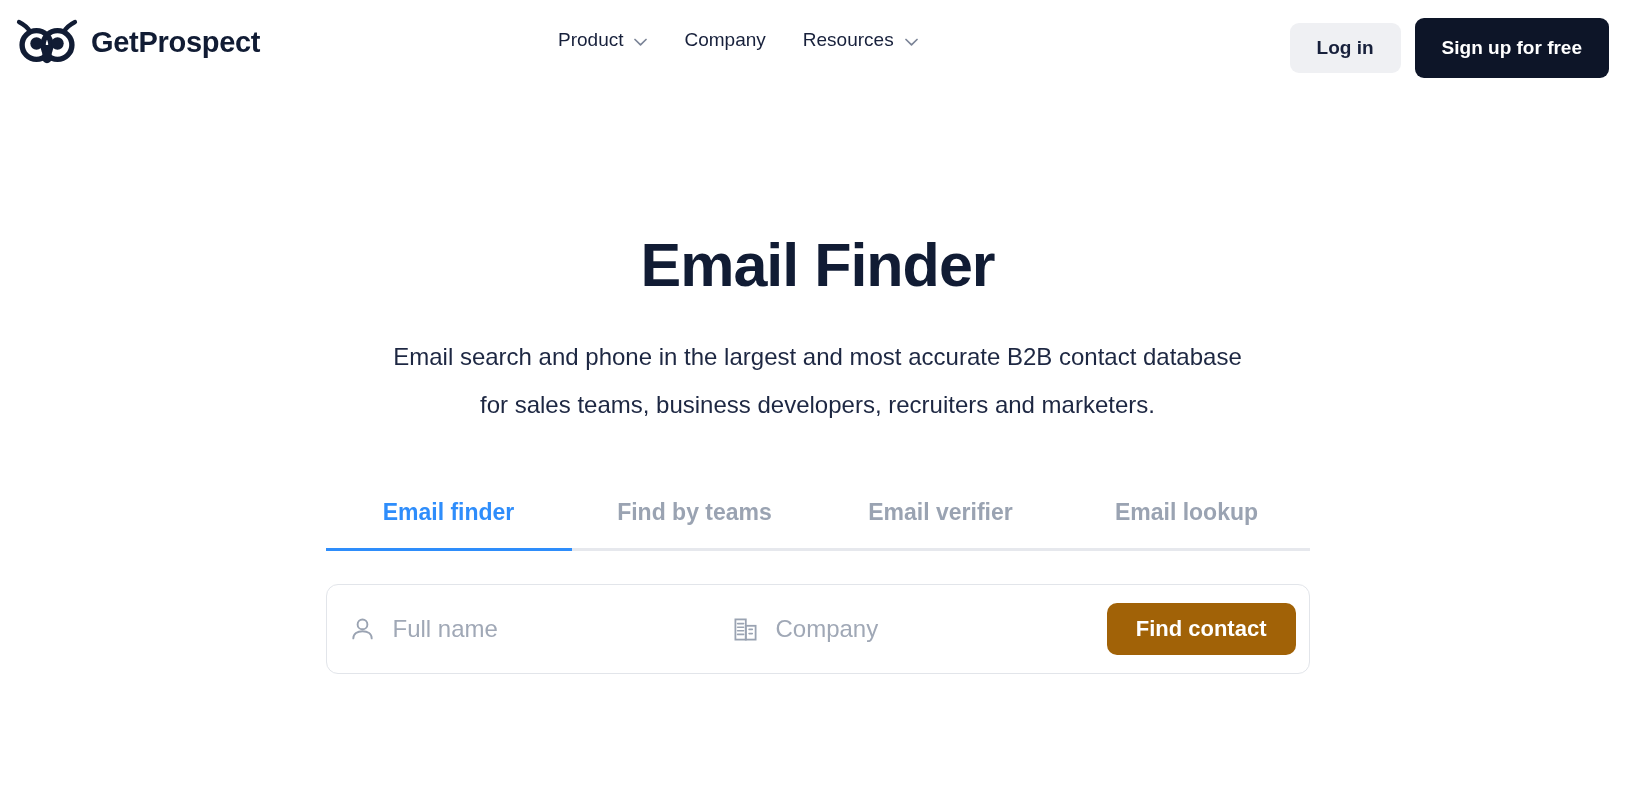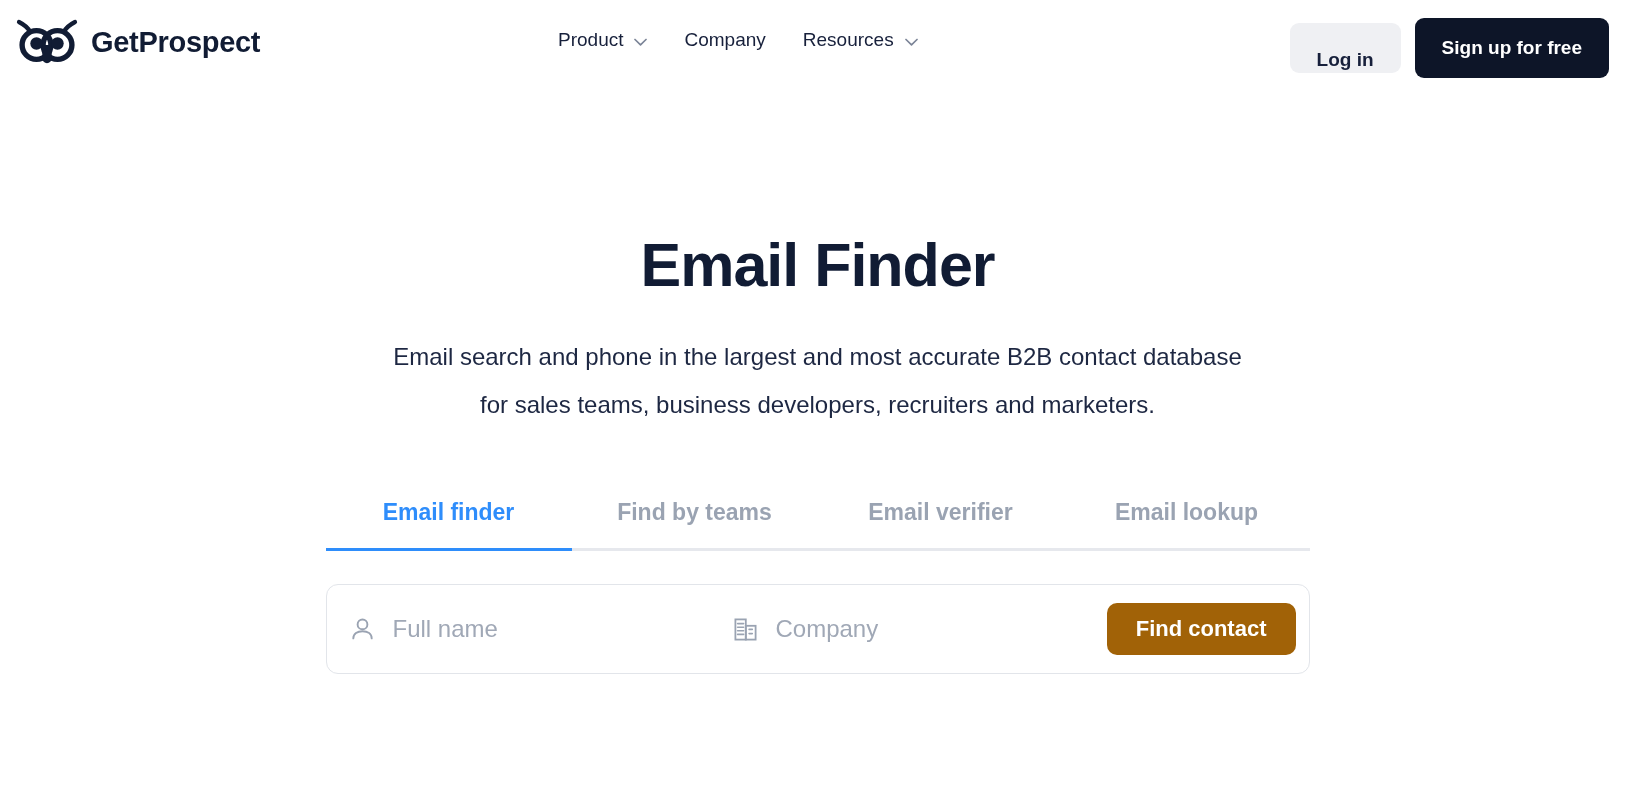--- a/index.html
+++ b/index.html
@@ -76,21 +76,21 @@
     align-items: center;
     gap: 14px;
   }
   .btn-login {
     background: #eff0f3;
     color: #17203b;
     font-size: 19px;
     font-weight: 600;
     border: none;
     border-radius: 9px;
-    padding: 12px 27px;
+    padding: 0 27px;
     height: 50px;
     line-height: 50px;
     cursor: pointer;
     font-family: inherit;
     white-space: nowrap;
   }
   .btn-signup {
     background: #0d1528;
     color: #ffffff;
     font-size: 19px;

